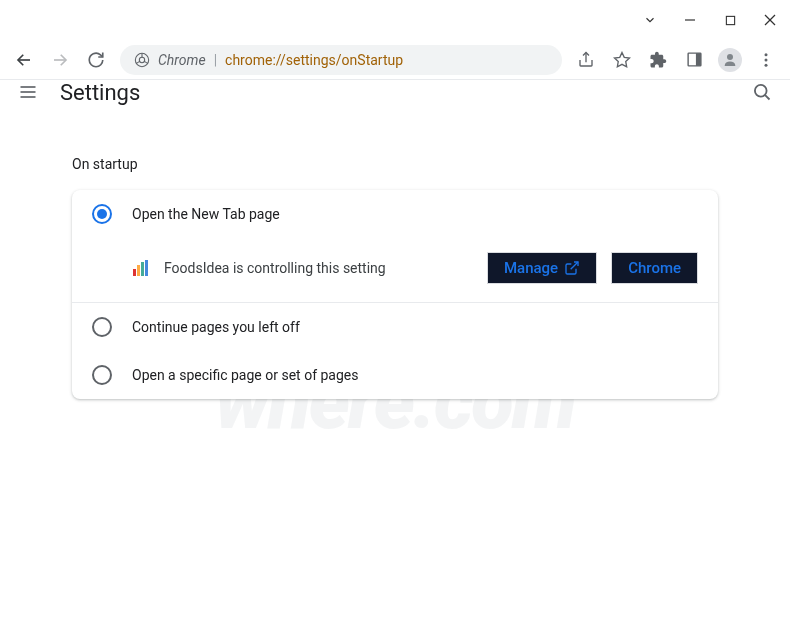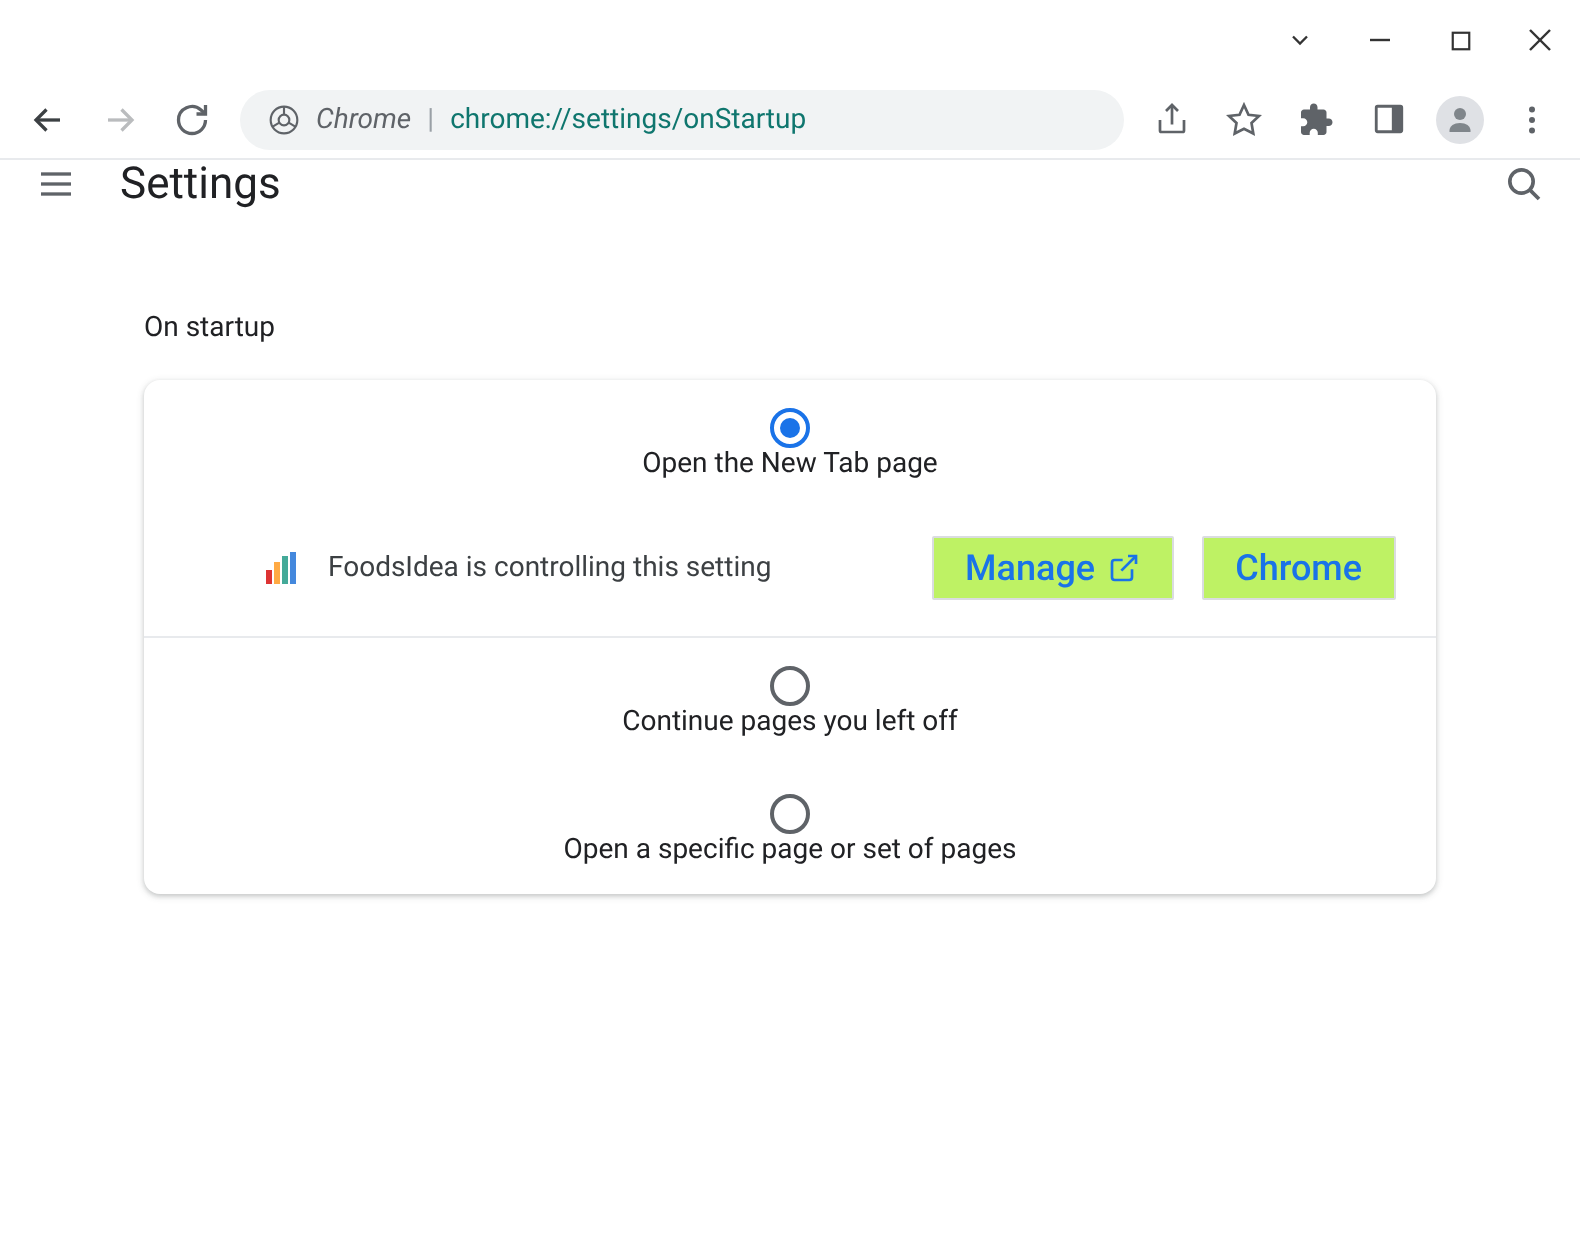--- a/index.html
+++ b/index.html
@@ -19,46 +19,46 @@
     .new-tab { color: #5f6368; margin-left: 12px; cursor: pointer; width: 28px; height: 28px; display: flex; align-items: center; justify-content: center; }
     
     
     .addressbar-row { height: 40px; display: flex; align-items: center; padding: 0 8px; gap: 4px; border-bottom: 1px solid #e8eaed; }
     .nav-btn { width: 32px; height: 32px; display: flex; align-items: center; justify-content: center; color: #5f6368; border-radius: 50%; cursor: pointer; }
     .nav-btn.disabled { color: #babcbe; }
     .omnibox { flex: 1; height: 30px; background: #f1f3f4; border-radius: 15px; display: flex; align-items: center; padding: 0 14px; gap: 8px; margin: 0 4px; }
     .omnibox-icon { color: #5f6368; display: flex; }
     .omnibox-label { font-size: 14px; color: #5f6368; font-style: italic; }
     .omnibox-sep { color: #9aa0a6; font-size: 14px; }
-    .omnibox-url { font-size: 14px; color: #0f766e; }
+    .omnibox-url { font-size: 14px; color: #a16207; }
     .action-btn { width: 32px; height: 32px; display: flex; align-items: center; justify-content: center; color: #5f6368; cursor: pointer; }
     .avatar { width: 24px; height: 24px; background: #dfe1e5; border-radius: 50%; display: flex; align-items: center; justify-content: center; }
     
     
     .settings-header { height: 56px; display: flex; align-items: flex-start; padding: 0 16px; gap: 20px; }
     .hamburger { cursor: pointer; color: #5f6368; width: 24px; height: 24px; display: flex; align-items: center; justify-content: center; }
     .settings-title { font-size: 22px; color: #202124; font-weight: 400; }
     .search-btn { margin-left: auto; color: #5f6368; cursor: pointer; width: 24px; height: 24px; display: flex; align-items: center; justify-content: center; }
     
     
     .content { padding: 20px 72px; }
     .section-heading { font-size: 14px; color: #202124; margin-bottom: 18px; font-weight: 400; }
     
     .card { background: #fff; border-radius: 8px; box-shadow: 0 1px 2px rgba(60,64,67,.2), 0 1px 3px 1px rgba(60,64,67,.1); overflow: hidden; }
     
-    .option-row { display: flex; align-items: center; padding: 14px 20px; min-height: 48px; cursor: pointer; flex-direction: column; }
+    .option-row { display: flex; align-items: center; padding: 14px 20px; min-height: 48px; gap: 20px; cursor: pointer; }
     .radio { width: 20px; height: 20px; border: 2px solid #5f6368; border-radius: 50%; display: flex; align-items: center; justify-content: center; flex-shrink: 0; }
     .radio.selected { border-color: #1a73e8; }
     .radio.selected::after { content: ''; width: 10px; height: 10px; background: #1a73e8; border-radius: 50%; }
     .option-label { font-size: 14px; color: #202124; }
     
     .extension-row { display: flex; align-items: center; padding: 14px 20px 18px 60px; gap: 14px; border-bottom: 1px solid #e8eaed; }
     .ext-icon { width: 18px; height: 18px; flex-shrink: 0; }
     .ext-text { font-size: 14px; color: #3c4043; flex: 1; }
-    .btn { height: 32px; padding: 0 16px; border-radius: 1px; font-size: 18px; cursor: pointer; display: flex; align-items: center; gap: 6px; border: 1px solid #dadce0; background: #bef264; color: #1a73e8; font-weight: 500; }
+    .btn { height: 32px; padding: 0 16px; border-radius: 1px; font-size: 15px; cursor: pointer; display: flex; align-items: center; gap: 6px; border: 1px solid #dadce0; background: #0f172a; color: #1a73e8; font-weight: 500; }
     .btn svg { width: 16px; height: 16px; }
     
     .watermark { position: absolute; top: 50%; left: 50%; transform: translate(-50%, -40%); font-size: 140px; font-weight: 900; font-style: italic; color: rgba(200,205,210,0.22); pointer-events: none; z-index: 0; letter-spacing: -6px; }
     .watermark .line2 { font-size: 78px; display: block; margin-top: -32px; letter-spacing: -2px; }
     
     .content, .settings-header, .addressbar-row, .titlebar { position: relative; z-index: 1; }
   </style>
 </head>
 <body>
 

